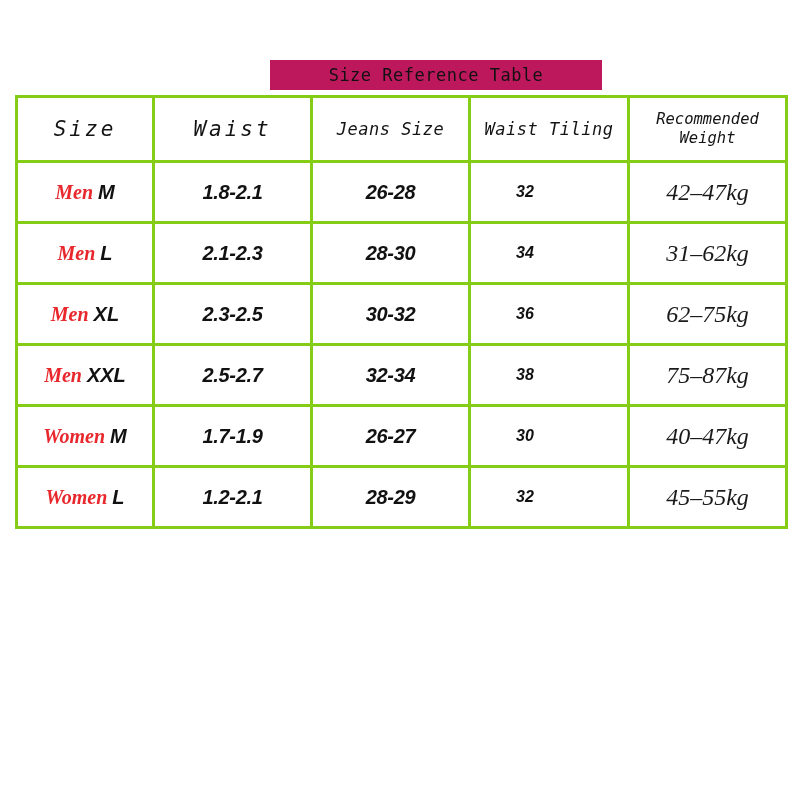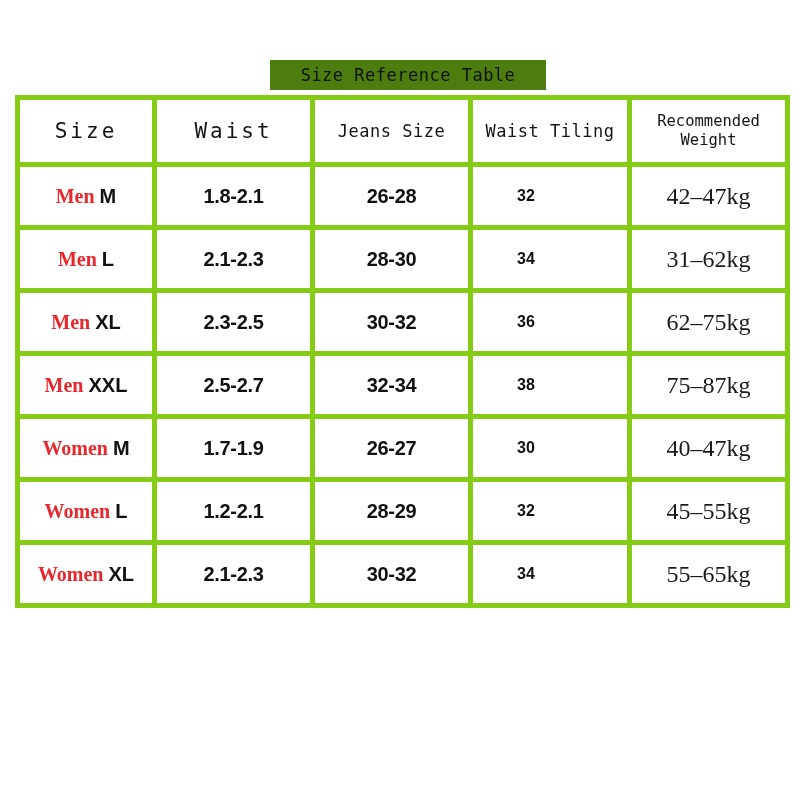--- a/index.html
+++ b/index.html
@@ -13,23 +13,23 @@
     position: relative;
     font-family: "Liberation Serif", serif;
     overflow: hidden;
   }
 
   
   #title-banner {
     position: absolute;
     left: 270px;
     top: 60px;
-    width: 276px;
+    width: 332px;
     height: 30px;
-    background: #4d7c0f;
+    background: #be185d;
     display: flex;
     align-items: center;
     justify-content: center;
   }
   #title-text {
     font-family: "DejaVu Sans Mono", "Liberation Mono", monospace;
     font-size: 17px;
     color: #111111;
     letter-spacing: 0.5px;
     white-space: nowrap;
@@ -40,24 +40,25 @@
     position: absolute;
     left: 15px;
     top: 95px;
     width: 770px;
     border-collapse: collapse;
     table-layout: fixed;
     background: #ffffff;
   }
   #size-table td,
   #size-table th {
-    border: 5px solid #84cc16;
+    border: 3px solid #84cc16;
     padding: 0;
     vertical-align: middle;
     text-align: center;
+    font-style: italic;
   }
 
   
   col.c-size   { width: 137px; }
   col.c-waist  { width: 158px; }
   col.c-jeans  { width: 158px; }
   col.c-tiling { width: 159px; }
   col.c-weight { width: 158px; }
 
   
@@ -175,21 +176,14 @@
         <td class="cell-tiling">30</td>
         <td class="cell-weight">40–47kg</td>
       </tr>
       <tr class="data-row">
         <td class="cell-size"><span class="size-gender">Women</span><span class="size-letter">L</span></td>
         <td class="cell-num">1.2-2.1</td>
         <td class="cell-num">28-29</td>
         <td class="cell-tiling">32</td>
         <td class="cell-weight">45–55kg</td>
       </tr>
-      <tr class="data-row">
-        <td class="cell-size"><span class="size-gender">Women</span><span class="size-letter">XL</span></td>
-        <td class="cell-num">2.1-2.3</td>
-        <td class="cell-num">30-32</td>
-        <td class="cell-tiling">34</td>
-        <td class="cell-weight">55–65kg</td>
-      </tr>
     </tbody>
 </table>
 
 </body></html>

